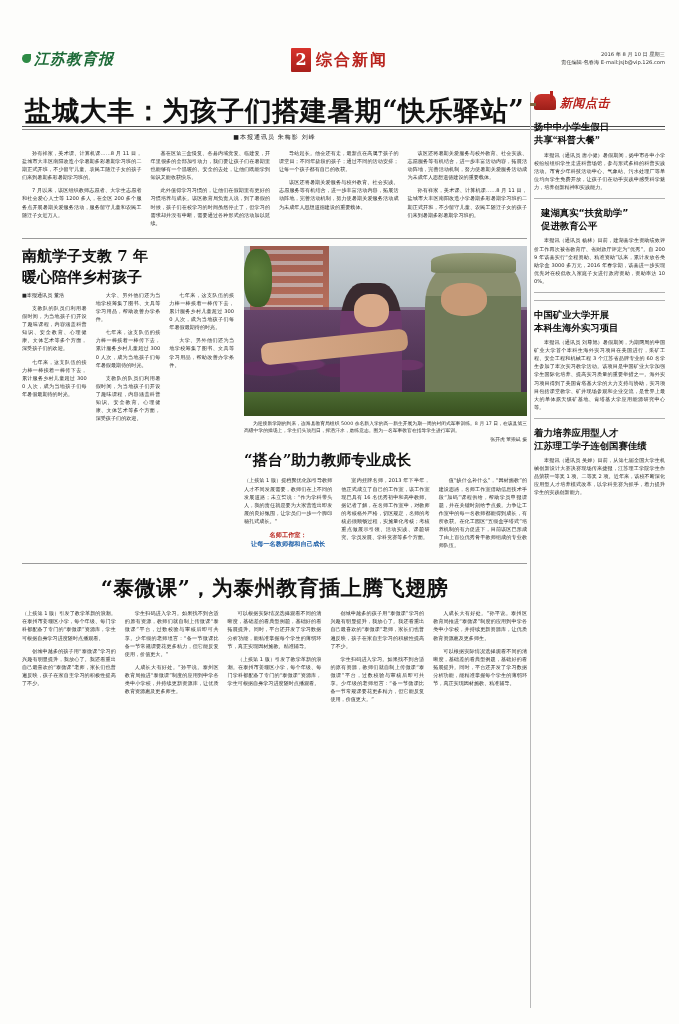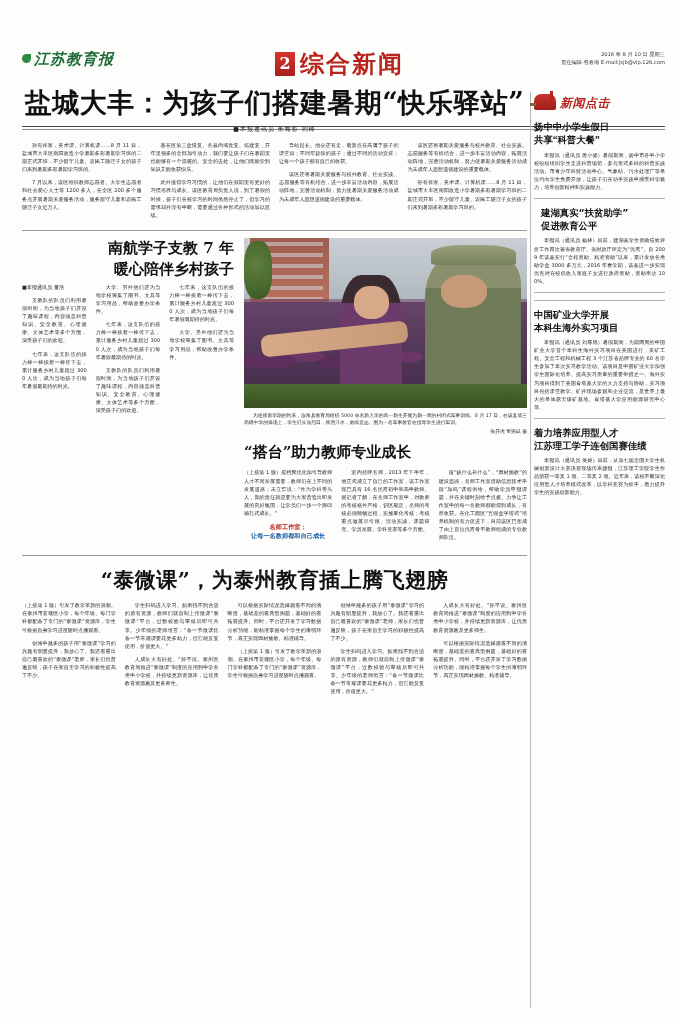--- a/index.html
+++ b/index.html
@@ -34,37 +34,37 @@
     display:inline-block;vertical-align:middle;
     width:20px;height:24px;line-height:24px;text-align:center;
     background:linear-gradient(180deg,#d8332c,#a8201b);
     color:#fff;font-size:16px;font-weight:bold;
     font-family:"DejaVu Serif","Liberation Serif",serif;
     border-radius:1px;margin-right:5px;
   }
   .sectionname{
     display:inline-block;vertical-align:middle;
     font-family:"DejaVu Serif","Liberation Serif",serif;
-    font-size:24px;font-weight:bold;color:#b8231d;letter-spacing:2px;
+    font-size:16px;font-weight:bold;color:#b8231d;letter-spacing:2px;
   }
   .mh-right{
     position:absolute;right:14px;top:8px;text-align:right;
     font-size:5.2px;line-height:8px;color:#333;
   }
   .mh-rule{
     position:absolute;left:22px;right:14px;top:84px;
     border-top:1.6px solid #4a4a4a;
   }
   .mh-rule2{
     position:absolute;left:22px;right:14px;top:87px;
     border-top:0.6px solid #8a8a8a;
   }
 
   
-  .leftzone{position:absolute;left:22px;top:84px;width:505px;}
+  .leftzone{position:absolute;left:22px;top:92px;width:505px;}
   .rightcol{
     position:absolute;left:534px;top:92px;width:131px;
   }
   .vdivider{
     position:absolute;left:530px;top:92px;bottom:16px;
     border-left:0.7px solid #b9b9b9;
   }
 
   
   .lead-head{
@@ -85,21 +85,21 @@
     text-align:justify;text-justify:inter-character;
     color:#2b2b2b;margin:0 0 5px 0;
     font-family:"DejaVu Sans","Liberation Sans",sans-serif;
     word-break:break-all;
   }
   .ptext.indent{text-indent:10px;}
   .hr-thin{border-top:0.7px solid #9a9a9a;margin:6px 0 7px 0;}
   .sec2-head{
     font-family:"DejaVu Serif","Liberation Serif",serif;
     font-size:15px;font-weight:bold;color:#111;
-    text-align:right;line-height:20px;margin:0 0 4px 0;
+    text-align:left;line-height:20px;margin:0 0 4px 0;
   }
   .photo{
     width:100%;height:0;padding-bottom:60%;
     position:relative;overflow:hidden;background:#6e5a74;
   }
   .photo-inner{position:absolute;inset:0;}
   .sky{position:absolute;left:0;top:0;width:100%;height:40%;
        background:linear-gradient(180deg,#c9cfd4,#aeb7bd);}
   .bldg{position:absolute;left:2%;top:0;width:28%;height:38%;
         background:linear-gradient(180deg,#9e5c4e,#b8705d);}

